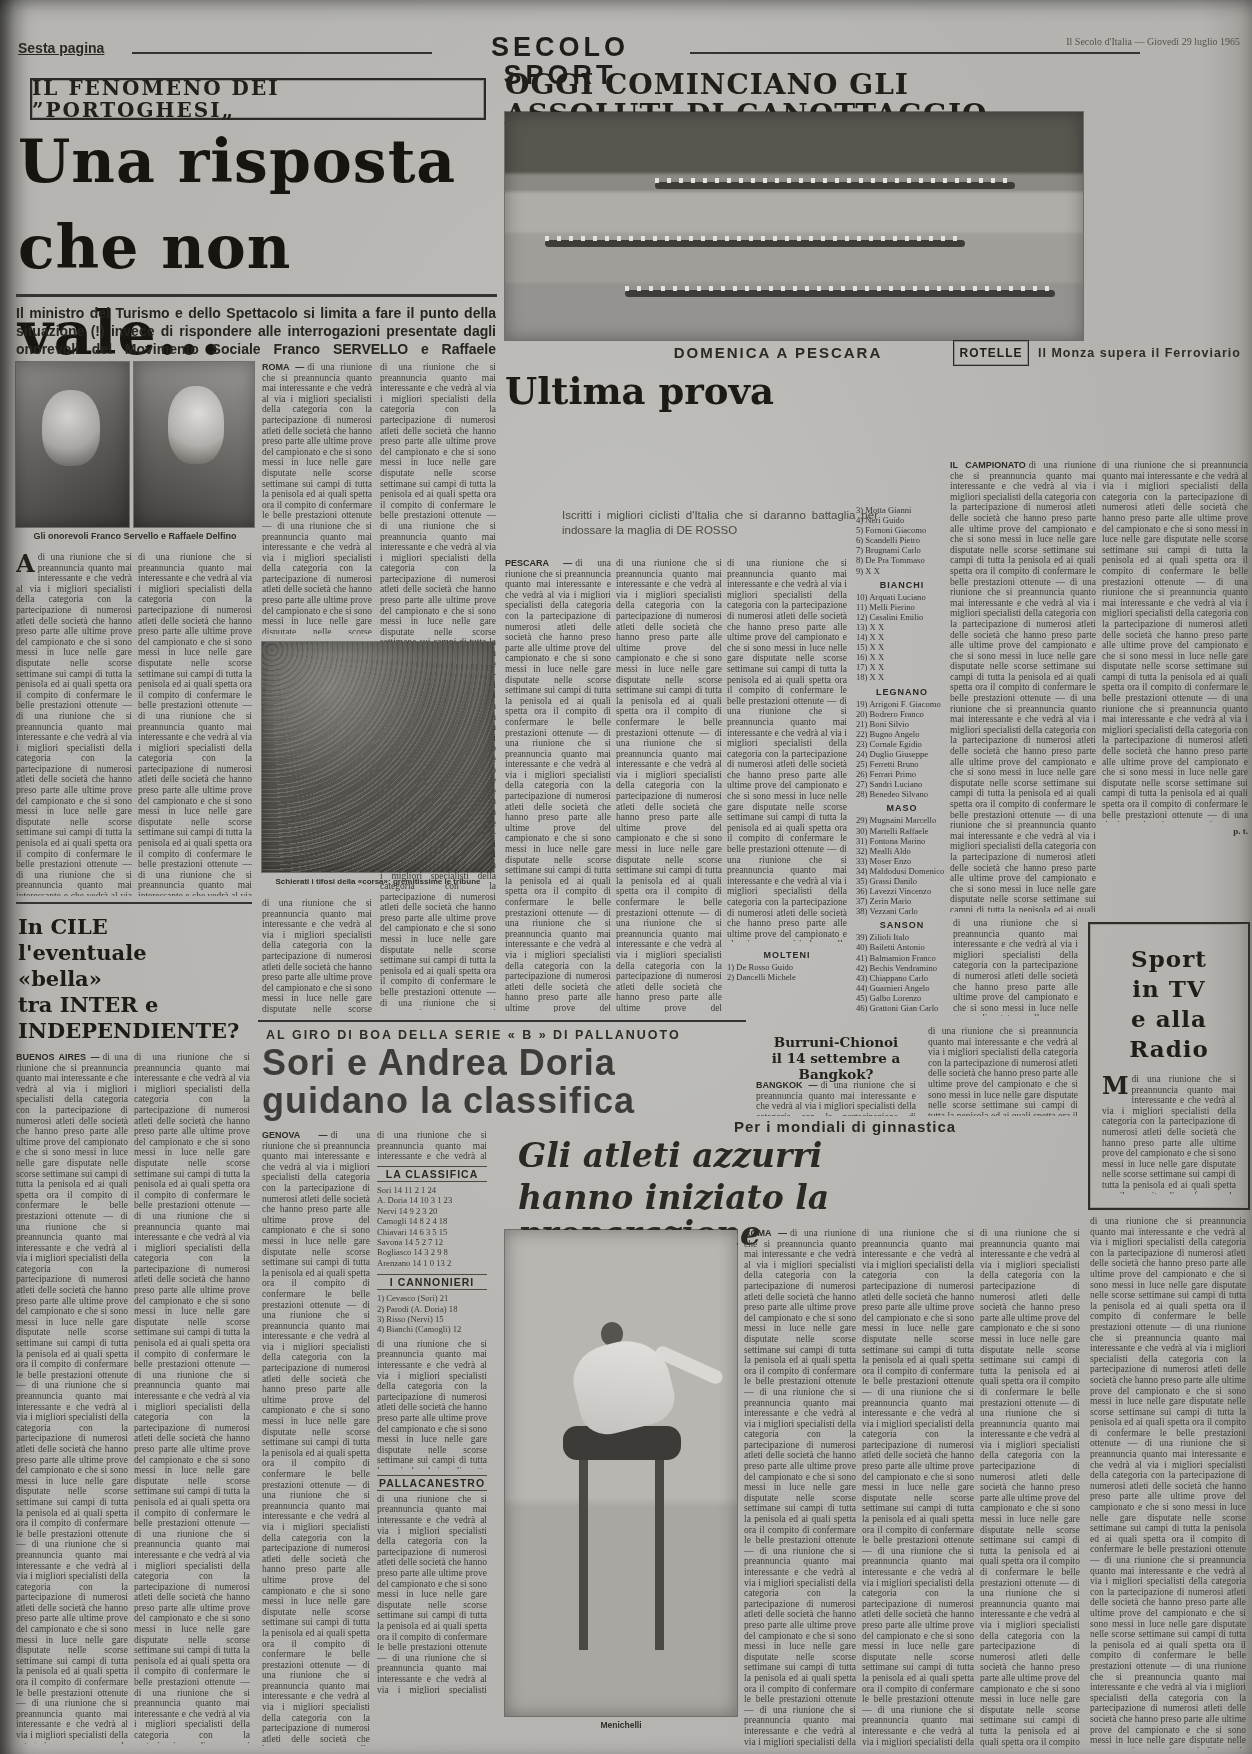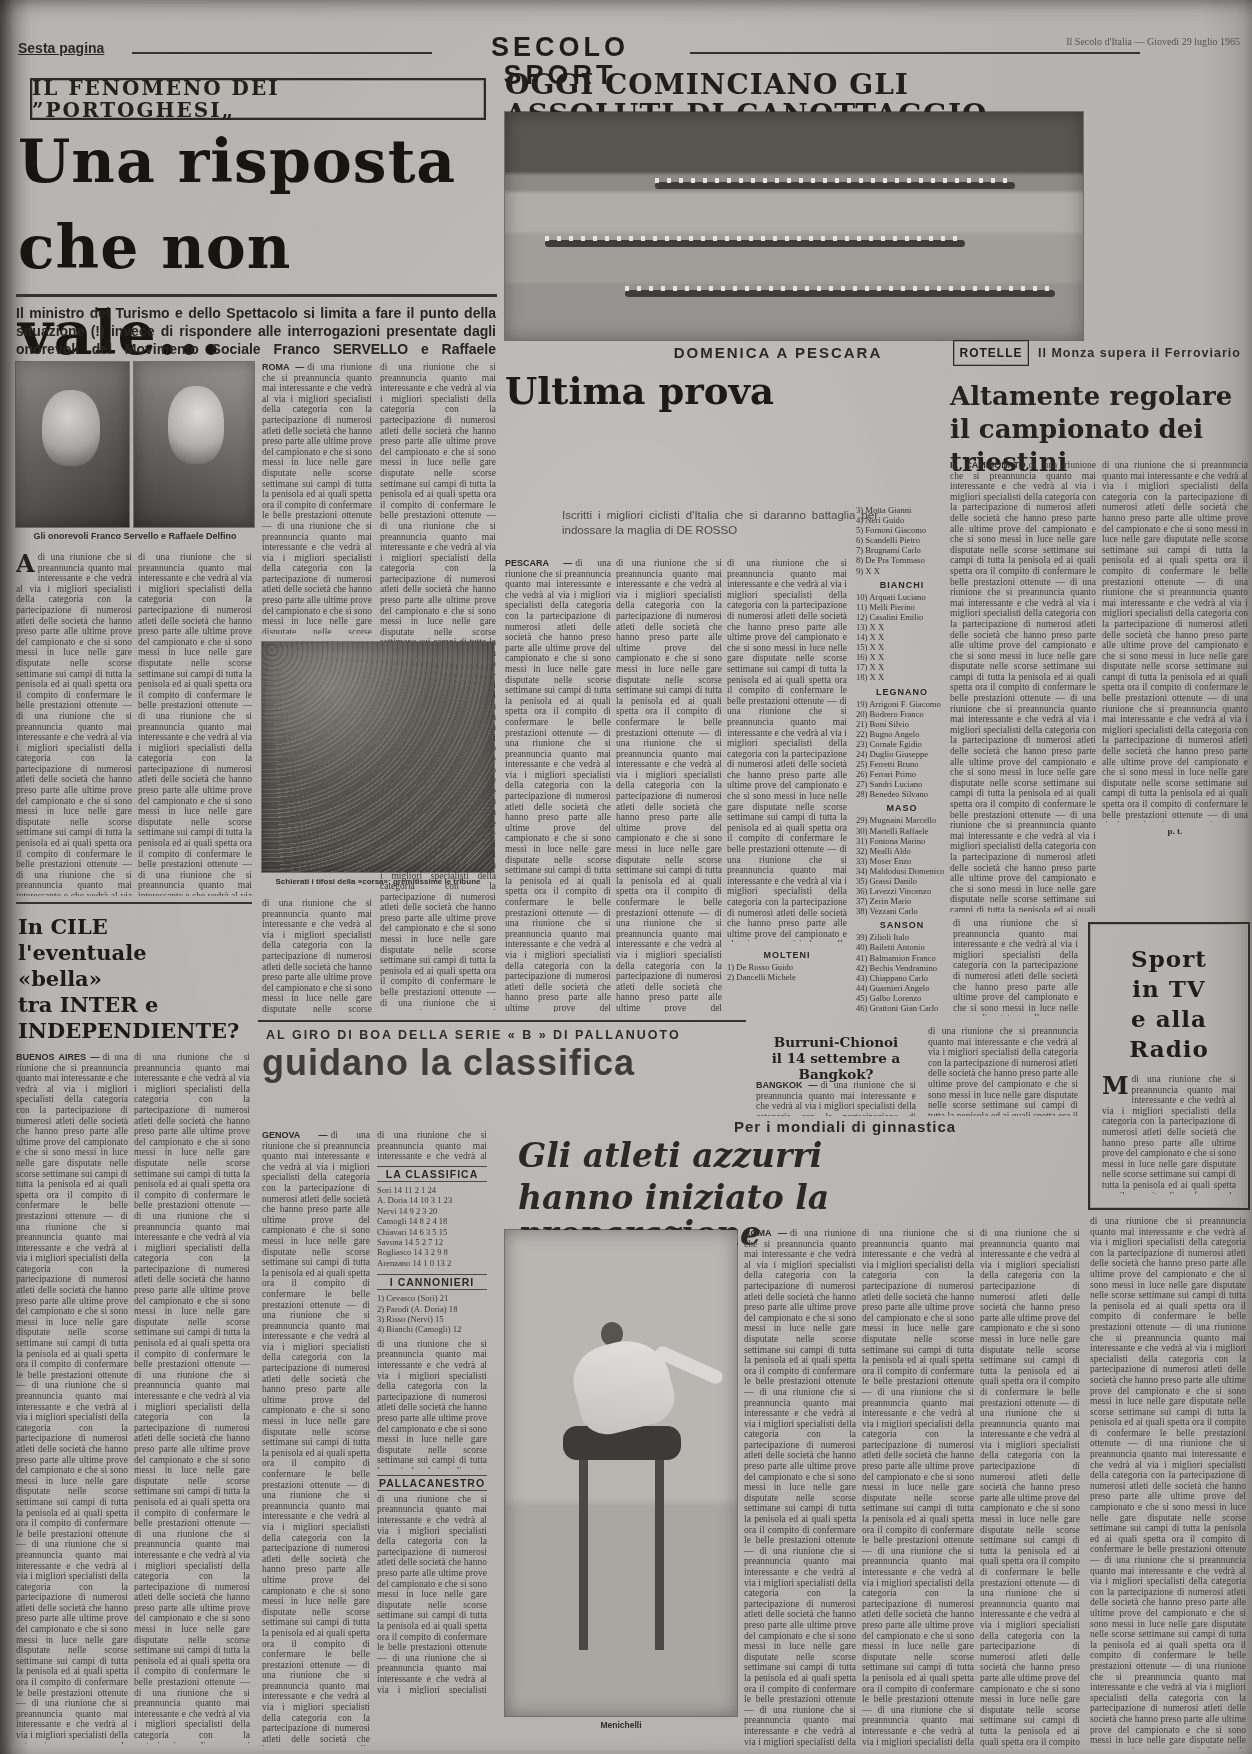--- a/index.html
+++ b/index.html
@@ -34,21 +34,21 @@
   .list-col{position:absolute;font:8.6px/10.1px "Liberation Serif",serif;color:#343330;overflow:hidden;filter:blur(.35px);}
   .list-col .li-item{white-space:nowrap;overflow:hidden;}
   .list-group-header{font:bold 9px/13px "Liberation Sans",sans-serif;text-align:center;letter-spacing:1px;color:#2a2925;margin-top:3px;}
   .mini-title{font:bold 10.5px/14px "Liberation Sans",sans-serif;text-align:center;letter-spacing:1px;color:#2b2a25;
     border-top:1px solid #4a4944;border-bottom:1px solid #4a4944;margin:6px 0 3px 0;}
   .mini-rows .li-item{font:8.6px/10.4px "Liberation Serif",serif;color:#383732;filter:blur(.3px);}
   .heading-lines .li-item{font:bold 21px/26px "DejaVu Serif",serif;color:#1d1c16;}
   .tv-box{border:2px solid #2f2e29;box-shadow:inset 0 0 0 1px #97968f;}
   .tv-title .li-item{font:bold 23px/30px "DejaVu Serif",serif;color:#1f1e18;text-align:center;letter-spacing:1px;}
   .dropcap{float:left;font:bold 24px/22px "DejaVu Serif",serif;color:#23221c;margin:1px 3px 0 0;filter:none;}
-  .sig{font:bold 9px/11px "Liberation Serif",serif;text-align:center;color:#34332e;}
+  .sig{font:bold 9px/11px "Liberation Serif",serif;text-align:right;color:#34332e;}
   
   .boat{position:absolute;height:7px;border-radius:4px;background:#3d3c38;}
   .boat i{position:absolute;top:-4px;left:0;right:0;height:5px;
     background-image:repeating-linear-gradient(90deg,#e4e3df 0 4px,transparent 4px 12px);}
   .crowd{background:
       radial-gradient(circle at 30% 20%, rgba(220,220,215,.25), transparent 40%),
       repeating-radial-gradient(circle at 10px 8px, #55544f 0 1.4px, transparent 1.6px 5px),
       repeating-radial-gradient(circle at 3px 3px, #6e6d68 0 1.2px, transparent 1.4px 4px),
       linear-gradient(#6b6a65,#504f4a 70%,#45443f);}
   .face{position:absolute;border-radius:45% 45% 42% 42%;}
@@ -116,24 +116,20 @@
   </div>
 
   <div class="abs kick" style="left:618px;top:344px;width:320px;">DOMENICA A PESCARA</div>
   <div class="abs kicker-box" style="left:953px;top:340px;width:74px;height:24px;border-width:1.5px;">
     <span style="font:bold 12px/14px 'Liberation Sans',sans-serif;letter-spacing:1px;text-align:center;">ROTELLE</span>
   </div>
   <div class="abs kick-sm" style="left:1038px;top:346px;width:210px;">Il Monza supera il Ferroviario</div>
 
   <div class="abs h-slab" style="left:505px;top:370px;width:440px;">
     <div>Ultima prova</div>
-  </div>
-  <div class="abs h-med" style="left:950px;top:380px;width:300px;">
-    <div>Altamente regolare</div>
-    <div>il campionato dei triestini</div>
   </div>
 
   <div class="abs" style="left:562px;top:508px;width:316px;font:11.5px/15px 'Liberation Sans',sans-serif;color:#4a4944;text-align:justify;filter:blur(.3px);">Iscritti i migliori ciclisti d'Italia che si daranno battaglia per indossare la maglia di DE ROSSO</div>
 
   <div class="fillcol" style="left:505px;top:558px;width:106px;height:454px;"><b class="dl">PESCARA —</b><span>di una riunione che si preannuncia quanto mai interessante e che vedrà al via i migliori specialisti della categoria con la partecipazione di numerosi atleti delle società che hanno preso parte alle ultime prove del campionato e che si sono messi in luce nelle gare disputate nelle scorse settimane sui campi di tutta la penisola ed ai quali spetta ora il compito di confermare le belle prestazioni ottenute — di una riunione che si preannuncia quanto mai interessante e che vedrà al via i migliori specialisti della categoria con la partecipazione di numerosi atleti delle società che hanno preso parte alle ultime prove del campionato e che si sono messi in luce nelle gare disputate nelle scorse settimane sui campi di tutta la penisola ed ai quali spetta ora il compito di confermare le belle prestazioni ottenute — di una riunione che si preannuncia quanto mai interessante e che vedrà al via i migliori specialisti della categoria con la partecipazione di numerosi atleti delle società che hanno preso parte alle ultime prove del campionato e che si sono messi in luce nelle gare disputate nelle scorse settimane sui campi di tutta la penisola ed ai quali spetta ora il compito di confermare le belle prestazioni ottenute — di una riunione che si preannuncia quanto mai interessante e che vedrà al via i migliori specialisti della categoria con la partecipazione di numerosi atleti delle società che hanno preso parte alle ultime prove del campionato e che si sono messi in luce nelle gare disputate nelle scorse settimane sui campi di tutta la penisola ed ai quali spetta ora il compito di confermare le belle prestazioni ottenute — di una riunione che si preannuncia quanto mai interessante e che vedrà al via i migliori specialisti della categoria con la partecipazione di numerosi atleti delle società che hanno preso parte alle ultime prove del campionato e che si sono messi in luce nelle gare disputate nelle scorse settimane sui campi di tutta la penisola ed ai quali spetta ora il compito di confermare le belle prestazioni ottenute — di una riunione che si preannuncia quanto mai interessante e che vedrà al via i migliori specialisti della categoria con la partecipazione di numerosi atleti delle società che hanno preso parte alle ultime prove del campionato e che si sono messi in luce nelle gare disputate nelle scorse settimane sui campi di tutta la penisola ed ai quali spetta ora il compito di confermare le belle prestazioni ottenute</span></div>
   <div class="fillcol" style="left:616px;top:558px;width:106px;height:454px;"><span>di una riunione che si preannuncia quanto mai interessante e che vedrà al via i migliori specialisti della categoria con la partecipazione di numerosi atleti delle società che hanno preso parte alle ultime prove del campionato e che si sono messi in luce nelle gare disputate nelle scorse settimane sui campi di tutta la penisola ed ai quali spetta ora il compito di confermare le belle prestazioni ottenute — di una riunione che si preannuncia quanto mai interessante e che vedrà al via i migliori specialisti della categoria con la partecipazione di numerosi atleti delle società che hanno preso parte alle ultime prove del campionato e che si sono messi in luce nelle gare disputate nelle scorse settimane sui campi di tutta la penisola ed ai quali spetta ora il compito di confermare le belle prestazioni ottenute — di una riunione che si preannuncia quanto mai interessante e che vedrà al via i migliori specialisti della categoria con la partecipazione di numerosi atleti delle società che hanno preso parte alle ultime prove del campionato e che si sono messi in luce nelle gare disputate nelle scorse settimane sui campi di tutta la penisola ed ai quali spetta ora il compito di confermare le belle prestazioni ottenute — di una riunione che si preannuncia quanto mai interessante e che vedrà al via i migliori specialisti della categoria con la partecipazione di numerosi atleti delle società che hanno preso parte alle ultime prove del campionato e che si sono messi in luce nelle gare disputate nelle scorse settimane sui campi di tutta la penisola ed ai quali spetta ora il compito di confermare le belle prestazioni ottenute — di una riunione che si preannuncia quanto mai interessante e che vedrà al via i migliori specialisti della categoria con la partecipazione di numerosi atleti delle società che hanno preso parte alle ultime prove del campionato e che si sono messi in luce nelle gare disputate nelle scorse settimane sui campi di tutta la penisola ed ai quali spetta ora il compito di confermare le belle prestazioni ottenute — di una riunione che si preannuncia quanto mai interessante e che vedrà al via i migliori specialisti della categoria con la partecipazione di numerosi atleti delle società che hanno preso parte alle ultime prove del campionato e che si sono messi in luce nelle gare disputate nelle scorse settimane sui campi di tutta la penisola ed ai quali spetta ora il compito di confermare le belle prestazioni ottenute</span></div>
   <div class="fillcol" style="left:727px;top:558px;width:120px;height:384px;"><span>di una riunione che si preannuncia quanto mai interessante e che vedrà al via i migliori specialisti della categoria con la partecipazione di numerosi atleti delle società che hanno preso parte alle ultime prove del campionato e che si sono messi in luce nelle gare disputate nelle scorse settimane sui campi di tutta la penisola ed ai quali spetta ora il compito di confermare le belle prestazioni ottenute — di una riunione che si preannuncia quanto mai interessante e che vedrà al via i migliori specialisti della categoria con la partecipazione di numerosi atleti delle società che hanno preso parte alle ultime prove del campionato e che si sono messi in luce nelle gare disputate nelle scorse settimane sui campi di tutta la penisola ed ai quali spetta ora il compito di confermare le belle prestazioni ottenute — di una riunione che si preannuncia quanto mai interessante e che vedrà al via i migliori specialisti della categoria con la partecipazione di numerosi atleti delle società che hanno preso parte alle ultime prove del campionato e che si sono messi in luce nelle gare disputate nelle scorse settimane sui campi di tutta la penisola ed ai quali spetta ora il compito di confermare le belle prestazioni ottenute — di una riunione che si preannuncia quanto mai interessante e che vedrà al via i migliori specialisti della categoria con la partecipazione di numerosi atleti delle società che hanno preso parte alle ultime prove del campionato e che si sono messi in luce nelle gare disputate nelle scorse settimane sui campi di tutta la penisola ed ai quali spetta ora il compito di confermare le belle prestazioni ottenute — di una riunione che si preannuncia quanto mai interessante e che vedrà al via i migliori specialisti della categoria con la partecipazione di numerosi atleti delle società che hanno preso parte alle ultime prove del campionato e che si sono messi in luce nelle gare disputate nelle scorse settimane sui campi di tutta la penisola ed ai quali spetta ora il compito di confermare le belle prestazioni ottenute — di una riunione che si preannuncia quanto mai interessante e che vedrà al via i migliori specialisti della categoria con la partecipazione di numerosi atleti delle società che hanno preso parte alle ultime prove del campionato e che si sono messi in luce nelle gare disputate nelle scorse settimane sui campi di tutta la penisola ed ai quali spetta ora il compito di confermare le belle prestazioni ottenute</span></div>
   <div class="abs list-col" style="left:727px;top:946px;width:120px;height:66px;">
     <div class="list-group-header">MOLTENI</div>
     <div>
@@ -211,20 +207,21 @@
         <div class="li-item">e alla</div>
         <div class="li-item">Radio</div>
       </div>
     <div class="fillcol" style="position:static;display:block;margin:10px 12px 0 12px;height:120px;"><span class="dropcap">M</span><span>di una riunione che si preannuncia quanto mai interessante e che vedrà al via i migliori specialisti della categoria con la partecipazione di numerosi atleti delle società che hanno preso parte alle ultime prove del campionato e che si sono messi in luce nelle gare disputate nelle scorse settimane sui campi di tutta la penisola ed ai quali spetta ora il compito di confermare le belle prestazioni ottenute — di una riunione che si preannuncia quanto mai interessante e che vedrà al via i migliori specialisti della categoria con la partecipazione di numerosi atleti delle società che hanno preso parte alle ultime prove del campionato e che si sono messi in luce nelle gare disputate nelle scorse settimane sui campi di tutta la penisola ed ai quali spetta ora il compito di confermare le belle prestazioni ottenute</span></div>
   </div>
   <div class="fillcol" style="left:1090px;top:1216px;width:156px;height:532px;"><span>di una riunione che si preannuncia quanto mai interessante e che vedrà al via i migliori specialisti della categoria con la partecipazione di numerosi atleti delle società che hanno preso parte alle ultime prove del campionato e che si sono messi in luce nelle gare disputate nelle scorse settimane sui campi di tutta la penisola ed ai quali spetta ora il compito di confermare le belle prestazioni ottenute — di una riunione che si preannuncia quanto mai interessante e che vedrà al via i migliori specialisti della categoria con la partecipazione di numerosi atleti delle società che hanno preso parte alle ultime prove del campionato e che si sono messi in luce nelle gare disputate nelle scorse settimane sui campi di tutta la penisola ed ai quali spetta ora il compito di confermare le belle prestazioni ottenute — di una riunione che si preannuncia quanto mai interessante e che vedrà al via i migliori specialisti della categoria con la partecipazione di numerosi atleti delle società che hanno preso parte alle ultime prove del campionato e che si sono messi in luce nelle gare disputate nelle scorse settimane sui campi di tutta la penisola ed ai quali spetta ora il compito di confermare le belle prestazioni ottenute — di una riunione che si preannuncia quanto mai interessante e che vedrà al via i migliori specialisti della categoria con la partecipazione di numerosi atleti delle società che hanno preso parte alle ultime prove del campionato e che si sono messi in luce nelle gare disputate nelle scorse settimane sui campi di tutta la penisola ed ai quali spetta ora il compito di confermare le belle prestazioni ottenute — di una riunione che si preannuncia quanto mai interessante e che vedrà al via i migliori specialisti della categoria con la partecipazione di numerosi atleti delle società che hanno preso parte alle ultime prove del campionato e che si sono messi in luce nelle gare disputate nelle scorse settimane sui campi di tutta la penisola ed ai quali spetta ora il compito di confermare le belle prestazioni ottenute — di una riunione che si preannuncia quanto mai interessante e che vedrà al via i migliori specialisti della categoria con la partecipazione di numerosi atleti delle società che hanno preso parte alle ultime prove del campionato e che si sono messi in luce nelle gare disputate nelle scorse settimane sui campi di tutta la penisola ed ai quali spetta ora il compito di confermare le belle prestazioni ottenute — di una riunione che si preannuncia quanto mai interessante e che vedrà al via i migliori specialisti della categoria con la partecipazione di numerosi atleti delle società che hanno preso parte alle ultime prove del campionato e che si sono messi in luce nelle gare disputate nelle scorse settimane sui campi di tutta la penisola ed ai quali spetta ora il compito di confermare le belle prestazioni ottenute — di una riunione che si preannuncia quanto mai interessante e che vedrà al via i migliori specialisti della categoria con la partecipazione di numerosi atleti delle società che hanno preso parte alle ultime prove del campionato e che si sono messi in luce nelle gare disputate nelle scorse settimane sui campi di tutta la penisola ed ai quali spetta ora il compito di confermare le belle prestazioni ottenute</span></div>
 
   <div class="rule" style="left:258px;top:1020px;width:488px;height:2px;"></div>
   <div class="abs kick-sm" style="left:266px;top:1028px;width:420px;letter-spacing:2px;">AL GIRO DI BOA DELLA SERIE « B » DI PALLANUOTO</div>
   <div class="abs h-gray" style="left:262px;top:1044px;width:480px;">
+    <div>Sori e Andrea Doria</div>
     <div>guidano la classifica</div>
   </div>
   <div class="fillcol" style="left:262px;top:1130px;width:108px;height:616px;"><b class="dl">GENOVA —</b><span>di una riunione che si preannuncia quanto mai interessante e che vedrà al via i migliori specialisti della categoria con la partecipazione di numerosi atleti delle società che hanno preso parte alle ultime prove del campionato e che si sono messi in luce nelle gare disputate nelle scorse settimane sui campi di tutta la penisola ed ai quali spetta ora il compito di confermare le belle prestazioni ottenute — di una riunione che si preannuncia quanto mai interessante e che vedrà al via i migliori specialisti della categoria con la partecipazione di numerosi atleti delle società che hanno preso parte alle ultime prove del campionato e che si sono messi in luce nelle gare disputate nelle scorse settimane sui campi di tutta la penisola ed ai quali spetta ora il compito di confermare le belle prestazioni ottenute — di una riunione che si preannuncia quanto mai interessante e che vedrà al via i migliori specialisti della categoria con la partecipazione di numerosi atleti delle società che hanno preso parte alle ultime prove del campionato e che si sono messi in luce nelle gare disputate nelle scorse settimane sui campi di tutta la penisola ed ai quali spetta ora il compito di confermare le belle prestazioni ottenute — di una riunione che si preannuncia quanto mai interessante e che vedrà al via i migliori specialisti della categoria con la partecipazione di numerosi atleti delle società che hanno preso parte alle ultime prove del campionato e che si sono messi in luce nelle gare disputate nelle scorse settimane sui campi di tutta la penisola ed ai quali spetta ora il compito di confermare le belle prestazioni ottenute — di una riunione che si preannuncia quanto mai interessante e che vedrà al via i migliori specialisti della categoria con la partecipazione di numerosi atleti delle società che hanno preso parte alle ultime prove del campionato e che si sono messi in luce nelle gare disputate nelle scorse settimane sui campi di tutta la penisola ed ai quali spetta ora il compito di confermare le belle prestazioni ottenute — di una riunione che si preannuncia quanto mai interessante e che vedrà al via i migliori specialisti della categoria con la partecipazione di numerosi atleti delle società che hanno preso parte alle ultime prove del campionato e che si sono messi in luce nelle gare disputate nelle scorse settimane sui campi di tutta la penisola ed ai quali spetta ora il compito di confermare le belle prestazioni ottenute — di una riunione che si preannuncia quanto mai interessante e che vedrà al via i migliori specialisti della categoria con la partecipazione di numerosi atleti delle società che hanno preso parte alle ultime prove del campionato e che si sono messi in luce nelle gare disputate nelle scorse settimane sui campi di tutta la penisola ed ai quali spetta ora il compito di confermare le belle prestazioni ottenute — di una riunione che si preannuncia quanto mai interessante e che vedrà al via i migliori specialisti della categoria con la partecipazione di numerosi atleti delle società che hanno preso parte alle ultime prove del campionato e che si sono messi in luce nelle gare disputate nelle scorse settimane sui campi di tutta la penisola ed ai quali spetta ora il compito di confermare le belle prestazioni ottenute</span></div>
   <div class="abs" style="left:377px;top:1130px;width:110px;height:618px;overflow:hidden;">
     <div class="fillcol" style="position:static;height:30px;"><span>di una riunione che si preannuncia quanto mai interessante e che vedrà al via i migliori specialisti della categoria con la partecipazione di numerosi atleti delle società che hanno preso parte alle ultime prove del campionato e che si sono messi in luce nelle gare disputate nelle scorse settimane sui campi di tutta la penisola ed ai quali spetta ora il compito di confermare le belle prestazioni ottenute</span></div>
     <div class="mini-title">LA CLASSIFICA</div>
     <div class="mini-rows">
         <div class="li-item">Sori 14 11 2 1 24</div>
         <div class="li-item">A. Doria 14 10 3 1 23</div>
         <div class="li-item">Nervi 14 9 2 3 20</div>

